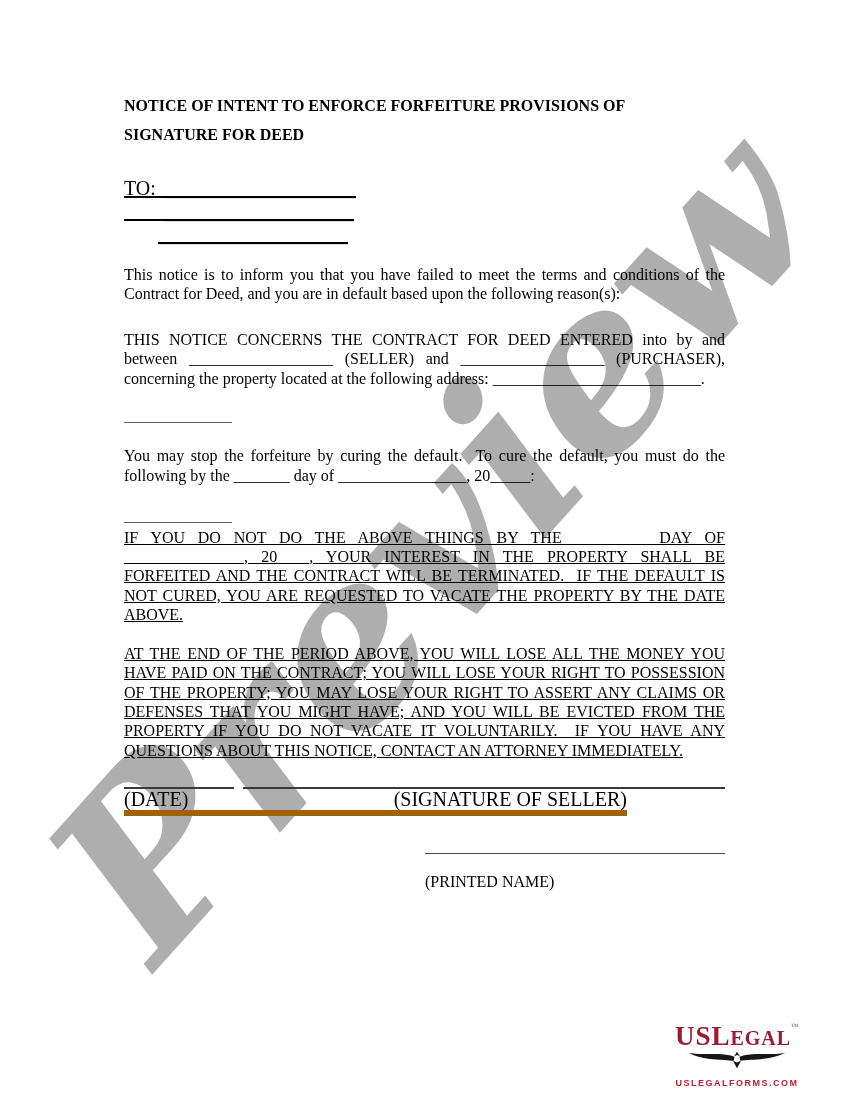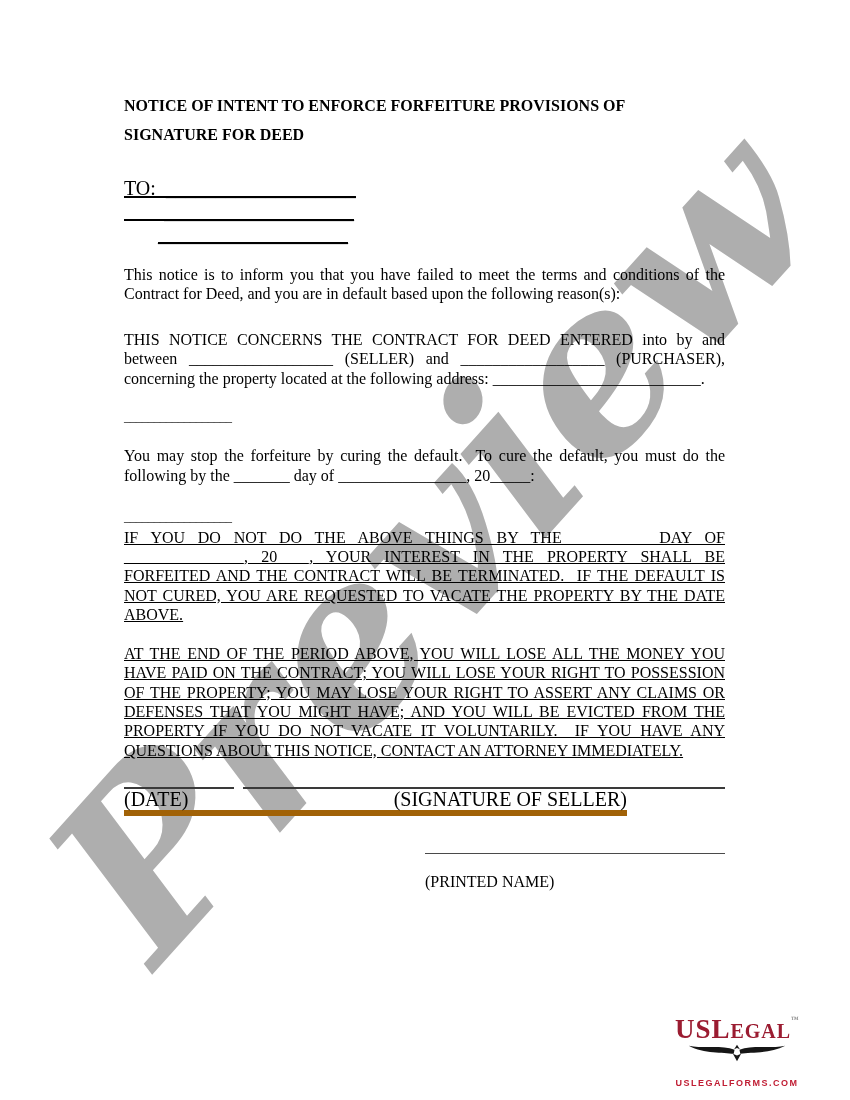--- a/index.html
+++ b/index.html
@@ -94,21 +94,21 @@
   }
   .logo-big{font-size:27px;letter-spacing:1px;}
   .logo-small{font-size:20px;letter-spacing:1px;}
   .logo-tm{font-size:8px;color:#8a8a8a;vertical-align:top;}
   .logo-eagle{display:block;margin:1px auto 0 auto;}
   .logo-site{
     font-family:"Liberation Sans", sans-serif;
     font-weight:bold;
     font-size:9px;
     letter-spacing:1.5px;
-    margin-top:16px;
+    margin-top:9px;
     white-space:nowrap;
   }
 </style>
 </head>
 <body>
 
 <div class="page">
 
   <div class="watermark" style="color: rgb(174, 174, 174);">Preview</div>
 

